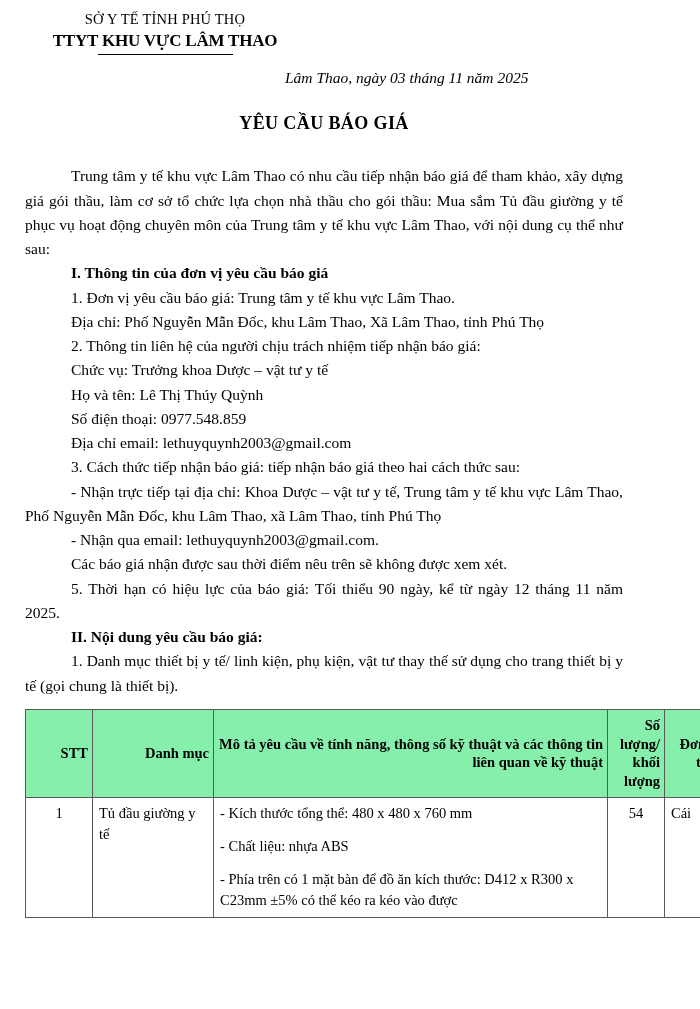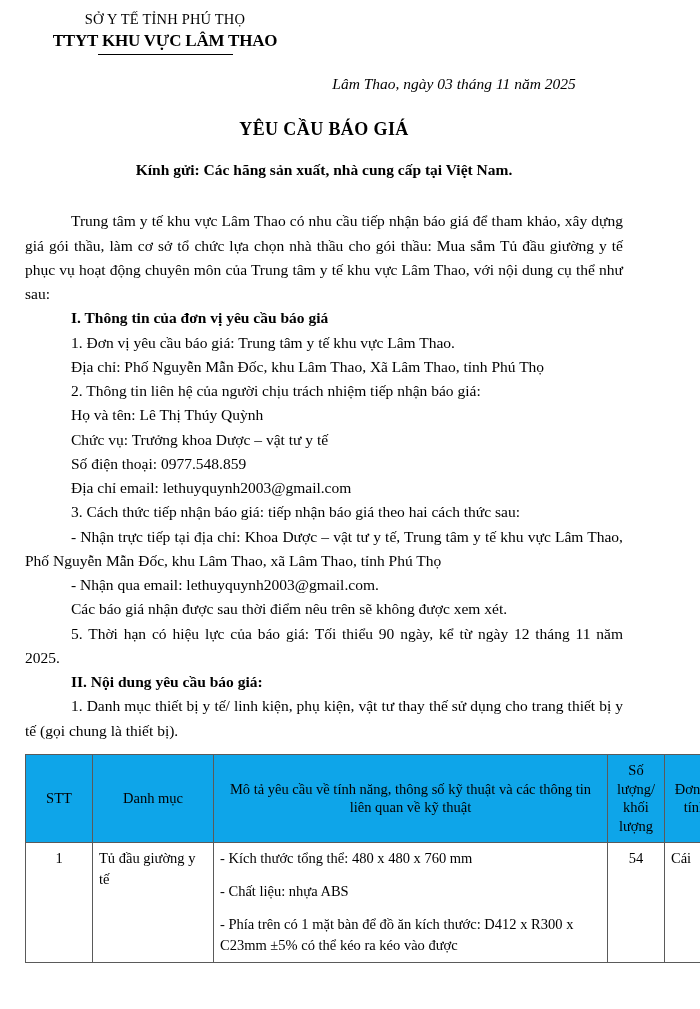--- a/index.html
+++ b/index.html
@@ -65,24 +65,24 @@
   .rule {
     height: 1.6px;
     background: #000;
     margin: 2px auto 0 auto;
   }
   .rule-left { width: 135px; }
   .rule-right { width: 205px; }
 
   
   .datepos {
-    text-align: center;
+    text-align: left;
     font-style: italic;
     font-size: 15.5px;
-    margin-top: 20px;
+    margin-top: 14px;
     padding-left: 260px;
     white-space: nowrap;
   }
 
   
   .doc-title {
     text-align: center;
     font-weight: bold;
     font-size: 18px;
     letter-spacing: 0.4px;
@@ -117,23 +117,23 @@
   }
   table.spec th,
   table.spec td {
     border: 1.1px solid #5a5a5a;
     vertical-align: top;
     padding: 5px 6px;
     font-size: 14.5px;
     line-height: 1.45;
   }
   table.spec thead th {
-    background: #0ea5e9;
-    font-weight: normal;
-    text-align: center;
+    background: #86efac;
+    font-weight: bold;
+    text-align: right;
     vertical-align: middle;
     line-height: 1.3;
     padding: 6px 4px;
   }
   th.c-stt  { width: 58px; }
   th.c-name { width: 112px; }
   th.c-desc { width: 385px; }
   th.c-qty  { width: 48px; }
   th.c-unit { width: 52px; }
 
@@ -159,32 +159,31 @@
     <div class="mast-left">
       <div class="mast-line-1">SỞ Y TẾ TỈNH PHÚ THỌ</div>
       <div class="mast-line-2">TTYT KHU VỰC LÂM THAO</div>
       <div class="rule rule-left"></div>
     </div>
   </div>
 
   <div class="datepos">Lâm Thao, ngày 03  tháng 11 năm 2025</div>
 
   <div class="doc-title">YÊU CẦU BÁO GIÁ</div>
-  <div class="addressee">Kính gửi: Các hãng sản xuất, nhà cung cấp tại Việt Nam.</div>
 
   <div class="body-block">
 
     <p class="para indent">Trung tâm y tế khu vực Lâm Thao có nhu cầu tiếp nhận báo giá để tham khảo, xây dựng giá gói thầu, làm cơ sở tổ chức lựa chọn nhà thầu cho gói thầu: Mua sắm Tủ đầu giường y tế phục vụ hoạt động chuyên môn của Trung tâm y tế khu vực Lâm Thao, với nội dung cụ thể như sau:</p>
 
     <p class="para tab bold">I. Thông tin của đơn vị yêu cầu báo giá</p>
     <p class="para tab">1. Đơn vị yêu cầu báo giá: Trung tâm y tế khu vực Lâm Thao.</p>
     <p class="para tab">Địa chỉ: Phố Nguyễn Mẫn Đốc, khu Lâm Thao, Xã Lâm Thao, tỉnh Phú Thọ</p>
     <p class="para tab">2. Thông tin liên hệ của người chịu trách nhiệm tiếp nhận báo giá:</p>
+    <p class="para tab">Chức vụ: Trưởng khoa Dược – vật tư y tế</p>
     <p class="para tab">Họ và tên: Lê Thị Thúy Quỳnh</p>
-    <p class="para tab">Chức vụ: Trưởng khoa Dược – vật tư y tế</p>
     <p class="para tab">Số điện thoại: 0977.548.859</p>
     <p class="para tab">Địa chỉ email: lethuyquynh2003@gmail.com</p>
     <p class="para tab">3. Cách thức tiếp nhận báo giá: tiếp nhận báo giá theo hai cách thức sau:</p>
     <p class="para indent">- Nhận trực tiếp tại địa chỉ: Khoa Dược – vật tư y tế, Trung tâm y tế khu vực Lâm Thao, Phố Nguyễn Mẫn Đốc, khu Lâm Thao, xã Lâm Thao, tỉnh Phú Thọ</p>
     <p class="para tab">- Nhận qua email: lethuyquynh2003@gmail.com.</p>
     <p class="para tab">Các báo giá nhận được sau thời điểm nêu trên sẽ không được xem xét.</p>
     <p class="para indent">5. Thời hạn có hiệu lực của báo giá: Tối thiểu 90 ngày, kể từ ngày 12  tháng 11 năm 2025.</p>
 
     <p class="para tab bold">II. Nội dung yêu cầu báo giá:</p>
     <p class="para indent">1. Danh mục thiết bị y tế/ linh kiện, phụ kiện, vật tư thay thế sử dụng cho trang thiết bị y tế (gọi chung là thiết bị).</p>

